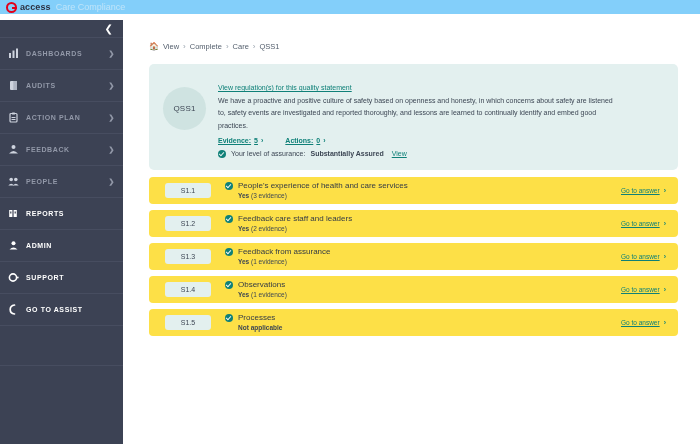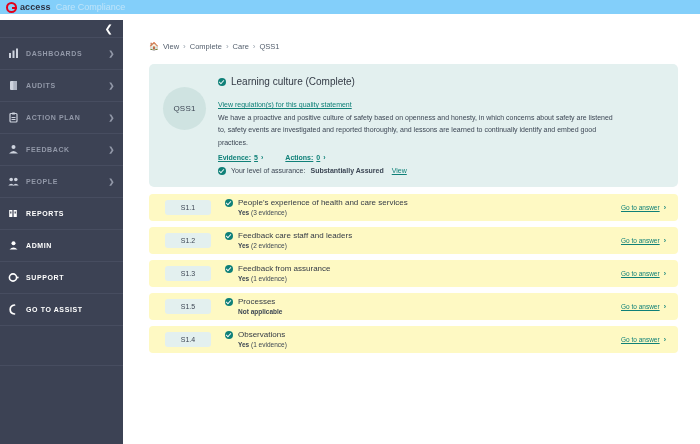--- a/index.html
+++ b/index.html
@@ -123,21 +123,21 @@
     font-size: 7px; color: #3C4654;
   }
   .assurance b { font-weight: bold; }
   .assurance .view {
     color: #0F8078; text-decoration: underline; cursor: pointer; margin-left: 3px;
   }
 
   
   .rows { margin-top: 7px; }
   .row {
-    height: 27px; background: #fef9c3; border-radius: 4px;
+    height: 27px; background: #fde047; border-radius: 4px;
     display: flex; align-items: center;
     padding: 0 12px 0 16px; margin-bottom: 6px;
   }
   .row-badge {
     width: 46px; height: 15px; border-radius: 3px;
     background: #E3F0EF; color: #3D4654;
     font-size: 7px; display: flex; align-items: center;
     justify-content: center; flex: none; margin-right: 14px;
   }
   .row-main { flex: 1 1 auto; }
@@ -286,24 +286,20 @@
       <span class="crumb">Complete</span>
       <span class="sep">›</span>
       <span class="crumb">Care</span>
       <span class="sep">›</span>
       <span class="crumb">QSS1</span>
     </div>
 
     <section class="info-card">
       <div class="qss-circle">QSS1</div>
       <div class="info-body">
-        <div class="info-title">
-          <span class="check"></span>
-          <span>Learning culture (Complete)</span>
-        </div>
         <span class="reg-link">View regulation(s) for this quality statement</span>
         <p class="info-desc">We have a proactive and positive culture of safety based on openness and honesty, in which concerns about safety are listened to, safety events are investigated and reported thoroughly, and lessons are learned to continually identify and embed good practices.</p>
         <div class="meta-row">
           <span class="meta-link">
             <span class="txt">Evidence:</span>
             <span class="txt">5</span>
             <span class="arw">›</span>
           </span>
           <span class="meta-link">
             <span class="txt">Actions:</span>
@@ -370,51 +366,51 @@
             <span>(1 evidence)</span>
           </div>
         </div>
         <span class="go-link">
           <span class="txt">Go to answer</span>
           <span class="arw">›</span>
         </span>
       </div>
 
       <div class="row">
+        <span class="row-badge">S1.4</span>
+        <div class="row-main">
+          <div class="row-title">
+            <span class="check"></span>
+            <span>Observations</span>
+          </div>
+          <div class="row-sub">
+            <b>Yes</b>
+            <span>(1 evidence)</span>
+          </div>
+        </div>
+        <span class="go-link">
+          <span class="txt">Go to answer</span>
+          <span class="arw">›</span>
+        </span>
+      </div>
+
+      <div class="row">
         <span class="row-badge">S1.5</span>
         <div class="row-main">
           <div class="row-title">
             <span class="check"></span>
             <span>Processes</span>
           </div>
           <div class="row-sub">
             <b>Not applicable</b>
             <span></span>
           </div>
         </div>
         <span class="go-link">
           <span class="txt">Go to answer</span>
           <span class="arw">›</span>
         </span>
       </div>
 
-      <div class="row">
-        <span class="row-badge">S1.4</span>
-        <div class="row-main">
-          <div class="row-title">
-            <span class="check"></span>
-            <span>Observations</span>
-          </div>
-          <div class="row-sub">
-            <b>Yes</b>
-            <span>(1 evidence)</span>
-          </div>
-        </div>
-        <span class="go-link">
-          <span class="txt">Go to answer</span>
-          <span class="arw">›</span>
-        </span>
-      </div>
-
 
     </div>
   </main>
 </div>
 
 </body></html>

